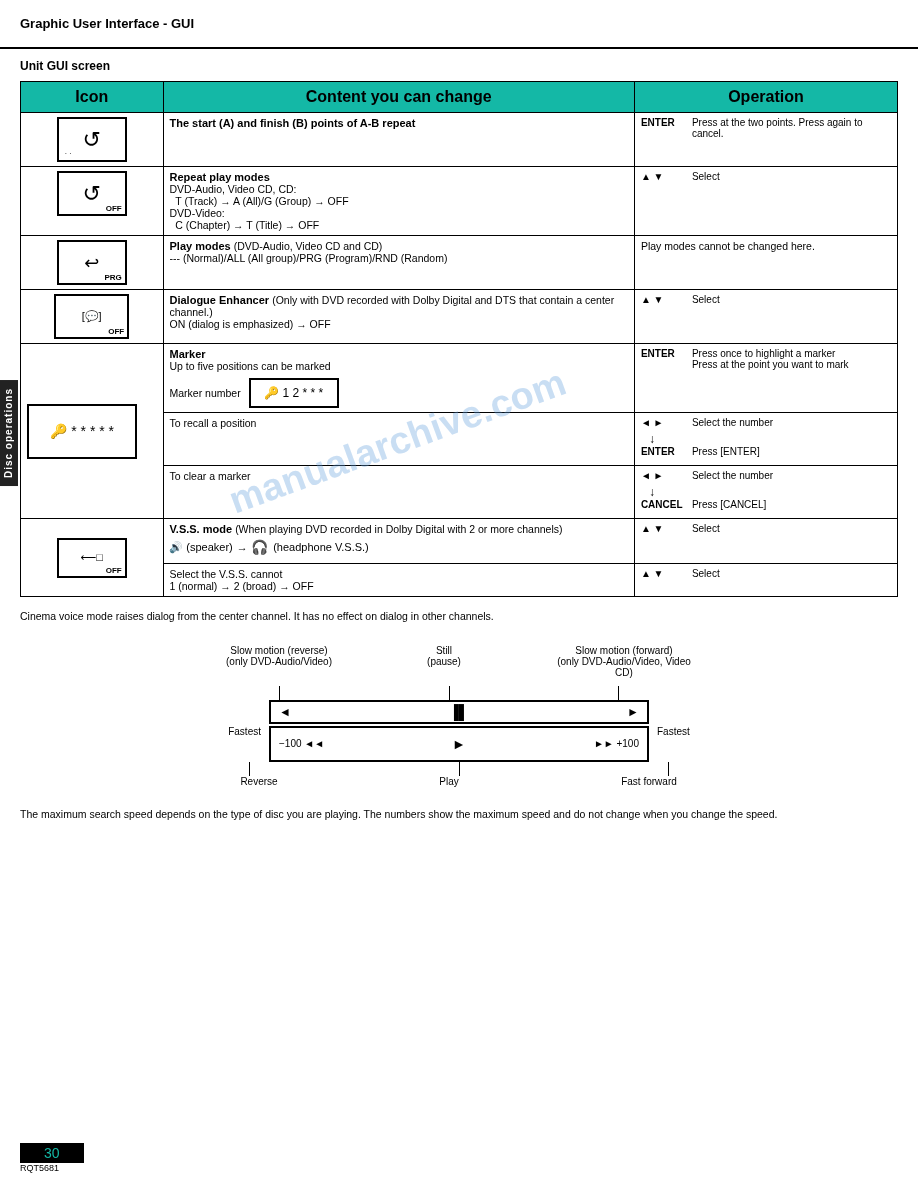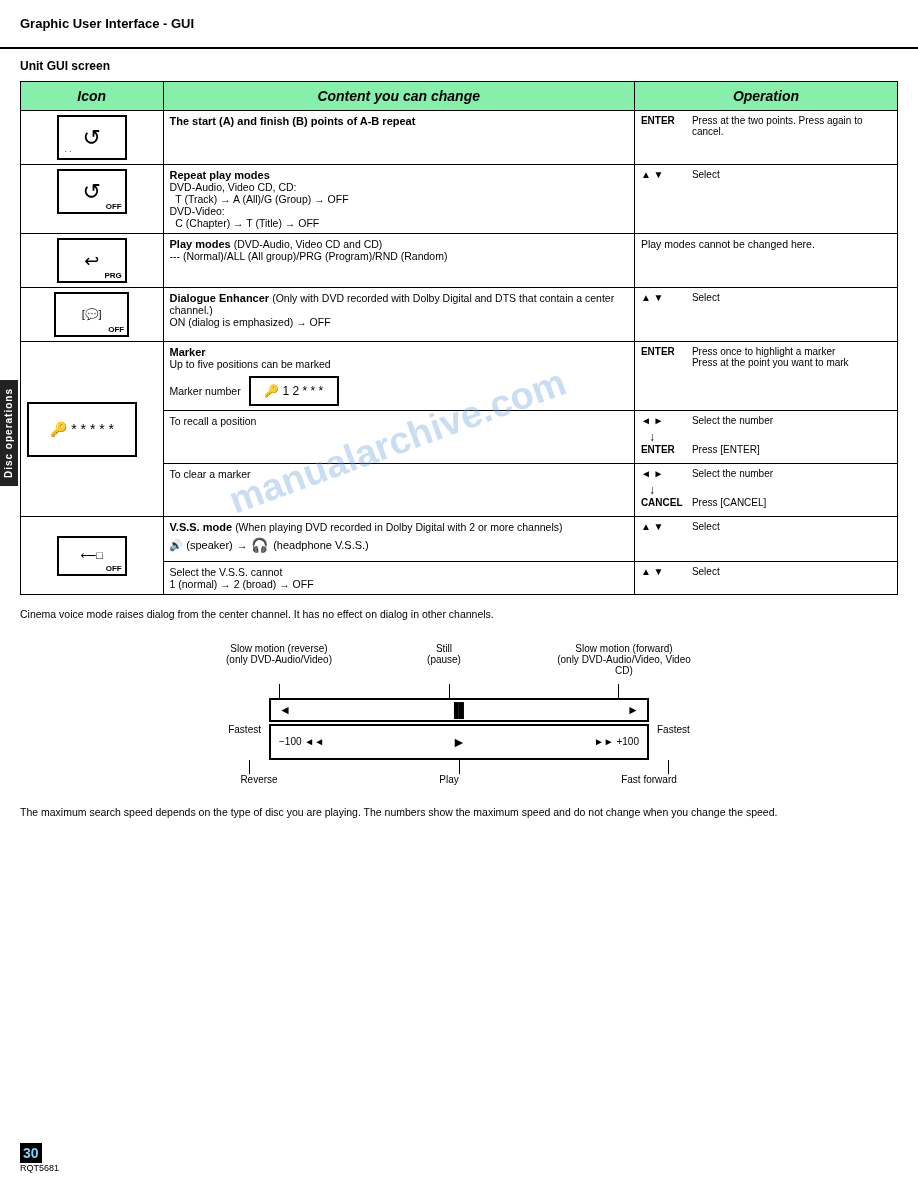--- a/index.html
+++ b/index.html
@@ -40,24 +40,23 @@
 
     .gui-table th, .gui-table td {
       border: 1px solid #000;
       padding: 4px 6px;
       vertical-align: top;
     }
 
     .gui-table th {
       text-align: center;
       font-weight: bold;
-      background: #86efac;
-      font-size: 14px;
+      background: #14b8a6;
+      font-size: 16px;
       padding: 6px;
-      font-style: italic;
     }
 
     .icon-cell {
       width: 130px;
       text-align: center;
       vertical-align: middle;
     }
 
     .content-cell {
       width: 430px;
@@ -503,15 +502,15 @@
 
     <div class="bottom-note">
       <span>The maximum search speed depends on the type of disc you are playing. The numbers show the maximum speed and do not change when you change the speed.</span>
     </div>
 
   </div>
 
 </div>
 
 <div class="page-footer">
-  <span style="font-size:14px; font-weight:bold; background:#000; color:#7dd3fc; padding:2px 3px;">30</span><br>
+  <span style="font-size:14px; font-weight:normal; background:#000; color:#14b8a6; padding:2px 24px;">30</span><br>
   <span class="footer-model">RQT5681</span>
 </div>
 
 </body></html>

